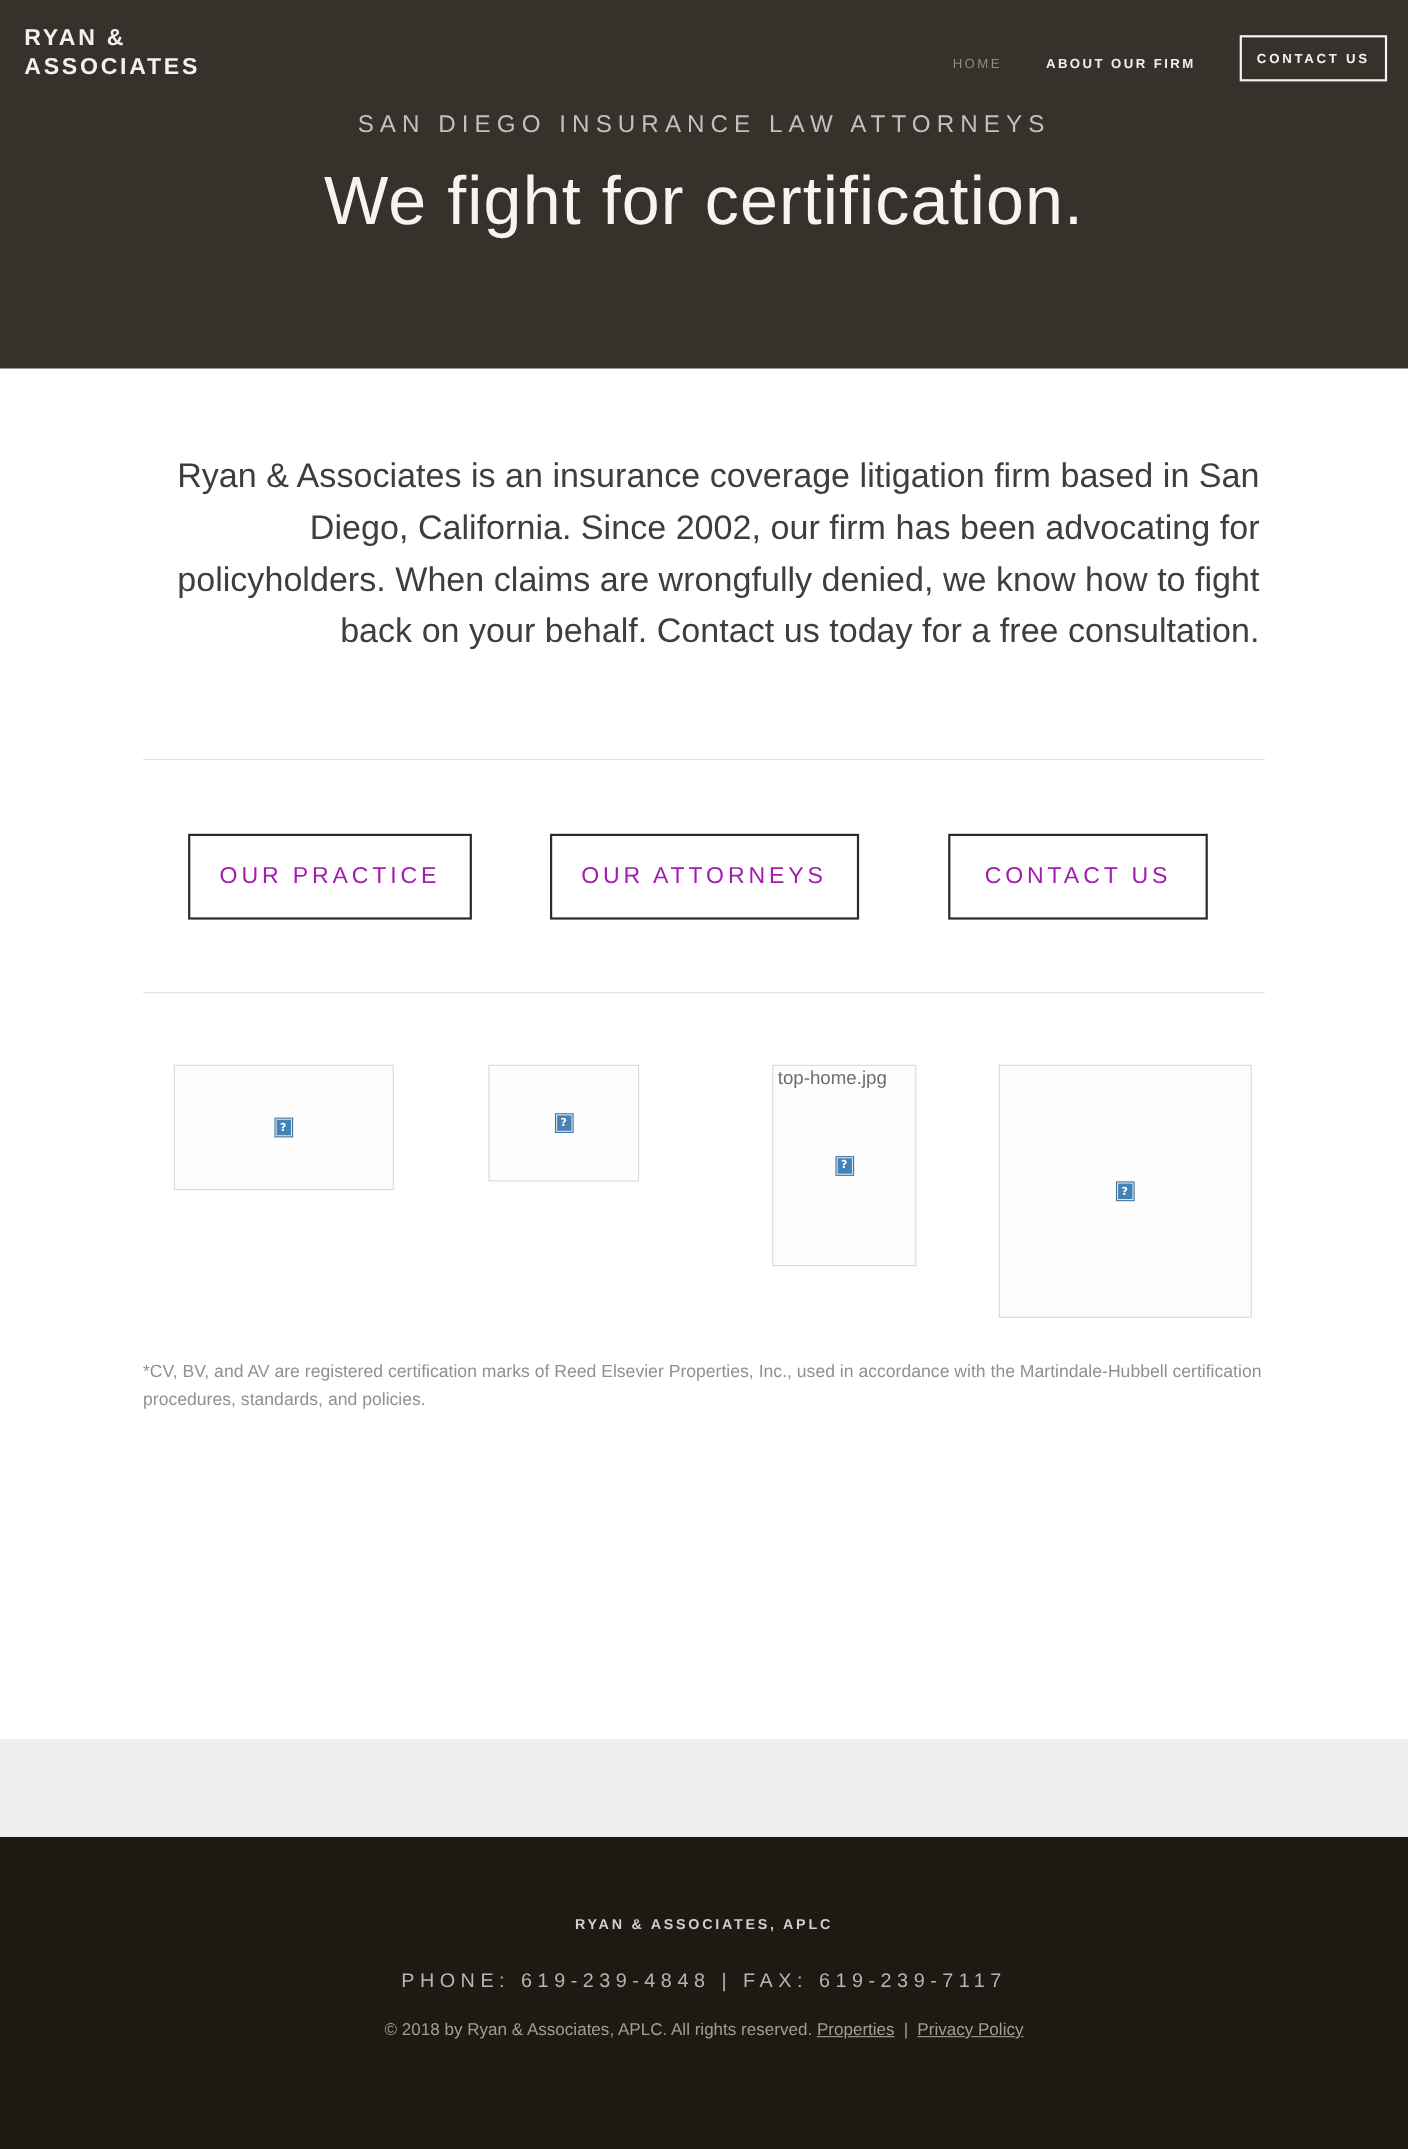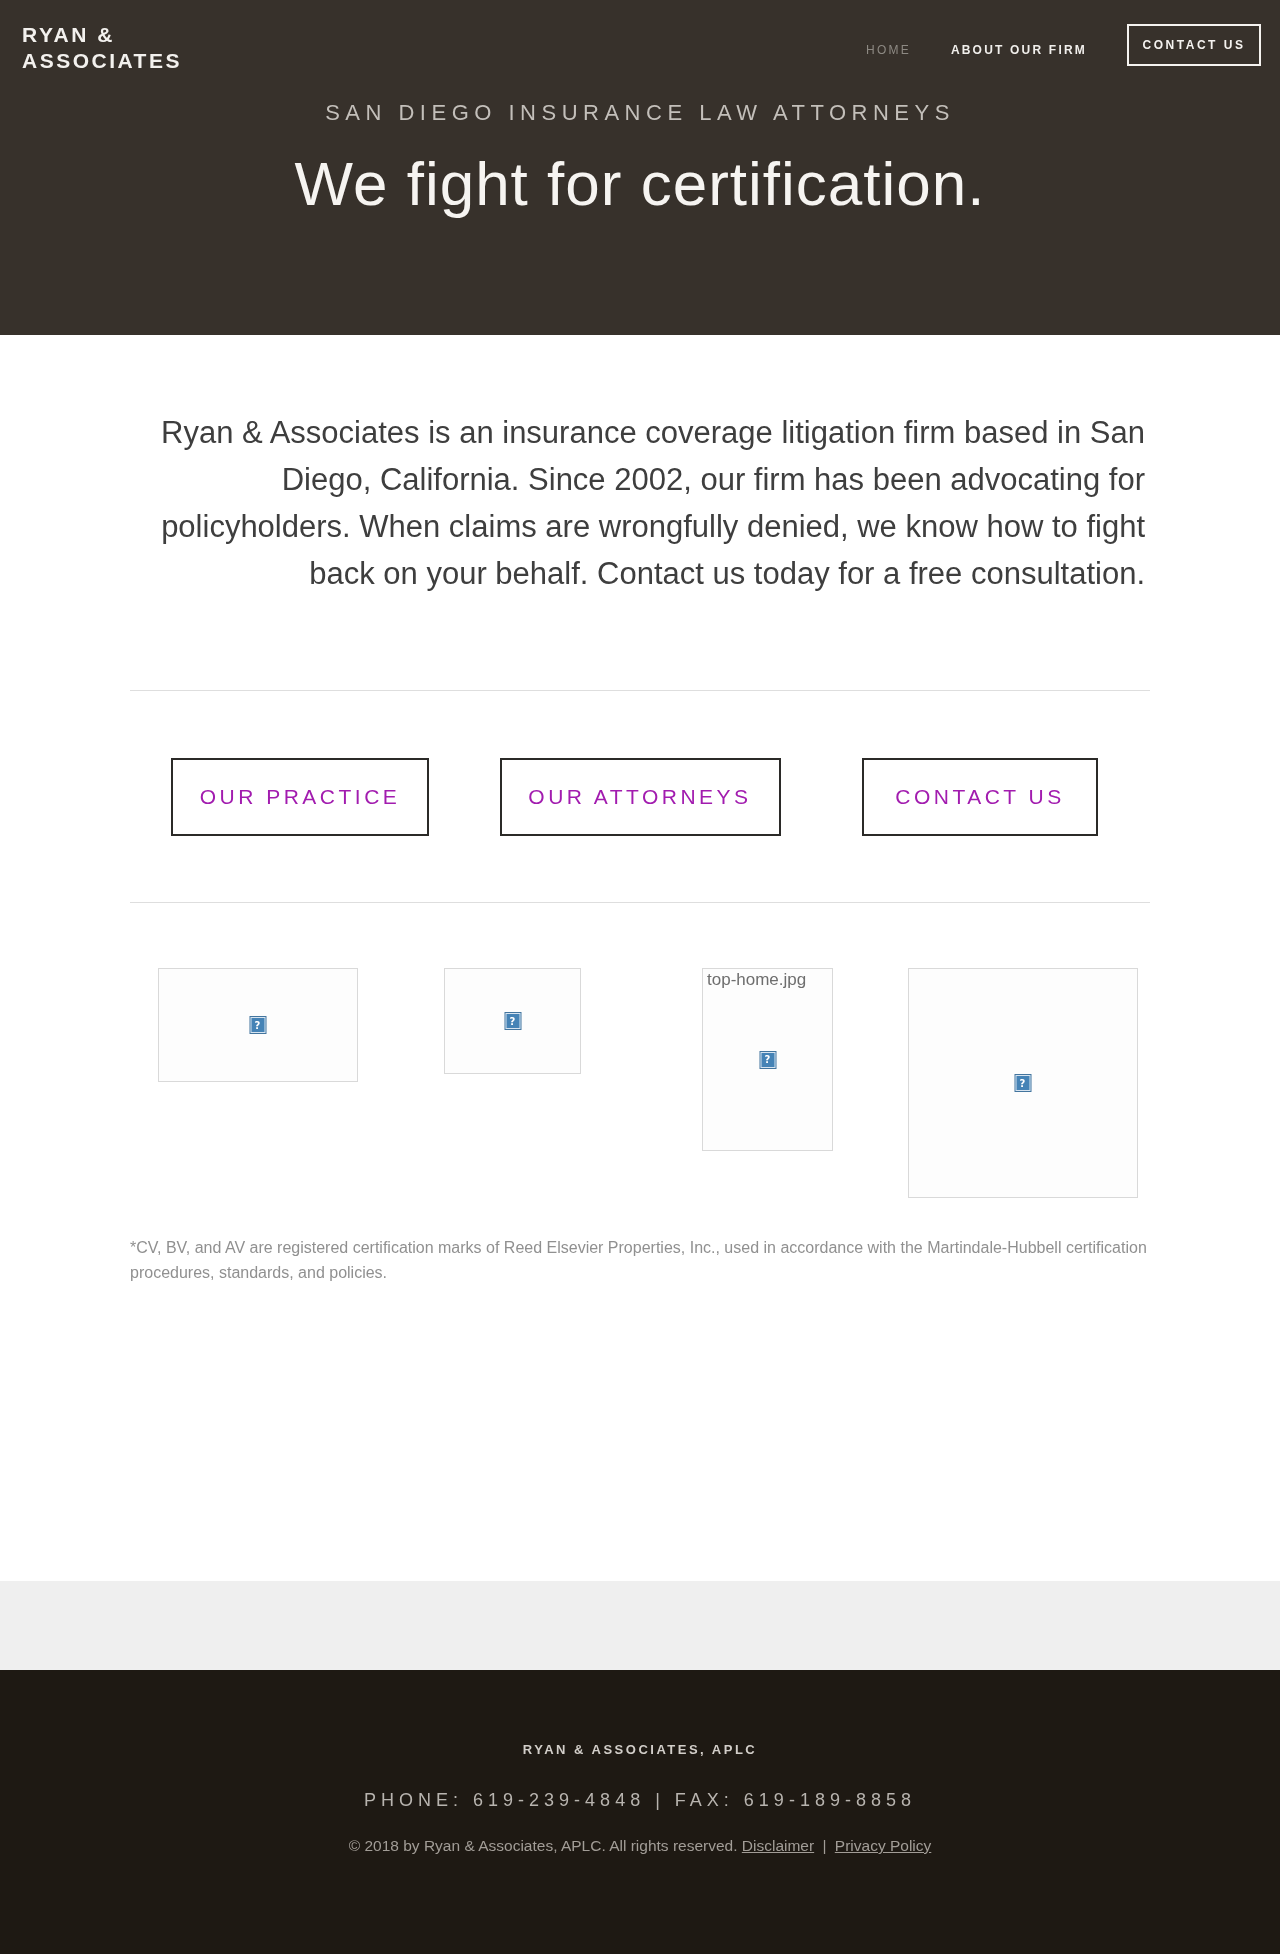--- a/index.html
+++ b/index.html
@@ -1,21 +1,21 @@
 <!DOCTYPE html>
 <html><head>
 <meta charset="utf-8">
 <style>
   * { margin:0; padding:0; box-sizing:border-box; }
   html,body { width:1280px; background:#ffffff; font-family:"Liberation Sans", sans-serif; }
   body { height:1954px; overflow:hidden; }
 
   
   .site-header { height:335px; background:#37312b; color:#f3f1ee; overflow:hidden; }
-  .topbar { display:flex; justify-content:space-between; align-items:flex-start; padding:22px 19px 0 22px; }
+  .topbar { display:flex; justify-content:space-between; align-items:flex-end; padding:22px 19px 0 22px; }
   .logo { font-size:21px; line-height:26px; letter-spacing:2.5px; font-weight:600; color:#f3f1ee; }
   .nav { display:flex; align-items:center; gap:40px; margin-top:12px; }
   .nav-link { font-size:12px; letter-spacing:2.2px; text-decoration:none; cursor:pointer; }
   .nav-home { color:#8d8983; font-weight:500; }
   .nav-about { color:#f1efec; font-weight:700; }
   .nav-contact { display:flex; align-items:center; justify-content:center; border:2px solid #f5f3f0;
                  color:#f5f3f0; font-size:12px; letter-spacing:2.5px; font-weight:600;
                  padding:0; width:134px; height:42px; margin-top:-10px; cursor:pointer; background:transparent; }
   .hero { text-align:center; }
   .hero-subtitle { margin-top:26px; font-size:22px; font-weight:300; letter-spacing:5.5px; color:#c3bfba; }
@@ -129,20 +129,20 @@
     <div class="disclaimer">
       <p>*CV, BV, and AV are registered certification marks of Reed Elsevier Properties, Inc., used in accordance with the Martindale-Hubbell certification procedures, standards, and policies.</p>
     </div>
   </div>
 </main>
 
 <div class="band"></div>
 
 <footer class="site-footer">
   <div class="footer-firm">RYAN &amp; ASSOCIATES, APLC</div>
-  <div class="footer-phone">PHONE: 619-239-4848  |  FAX: 619-189-8858</div>
+  <div class="footer-phone">PHONE: 619-239-4848  |  FAX: 619-239-7117</div>
   <div class="footer-copy">
     <span>© 2018 by Ryan &amp; Associates, APLC.  All rights reserved.</span>
-    <a>Disclaimer</a>
+    <a>Properties</a>
     <span class="sep">|</span>
     <a>Privacy Policy</a>
   </div>
 </footer>
 
 </body></html>

